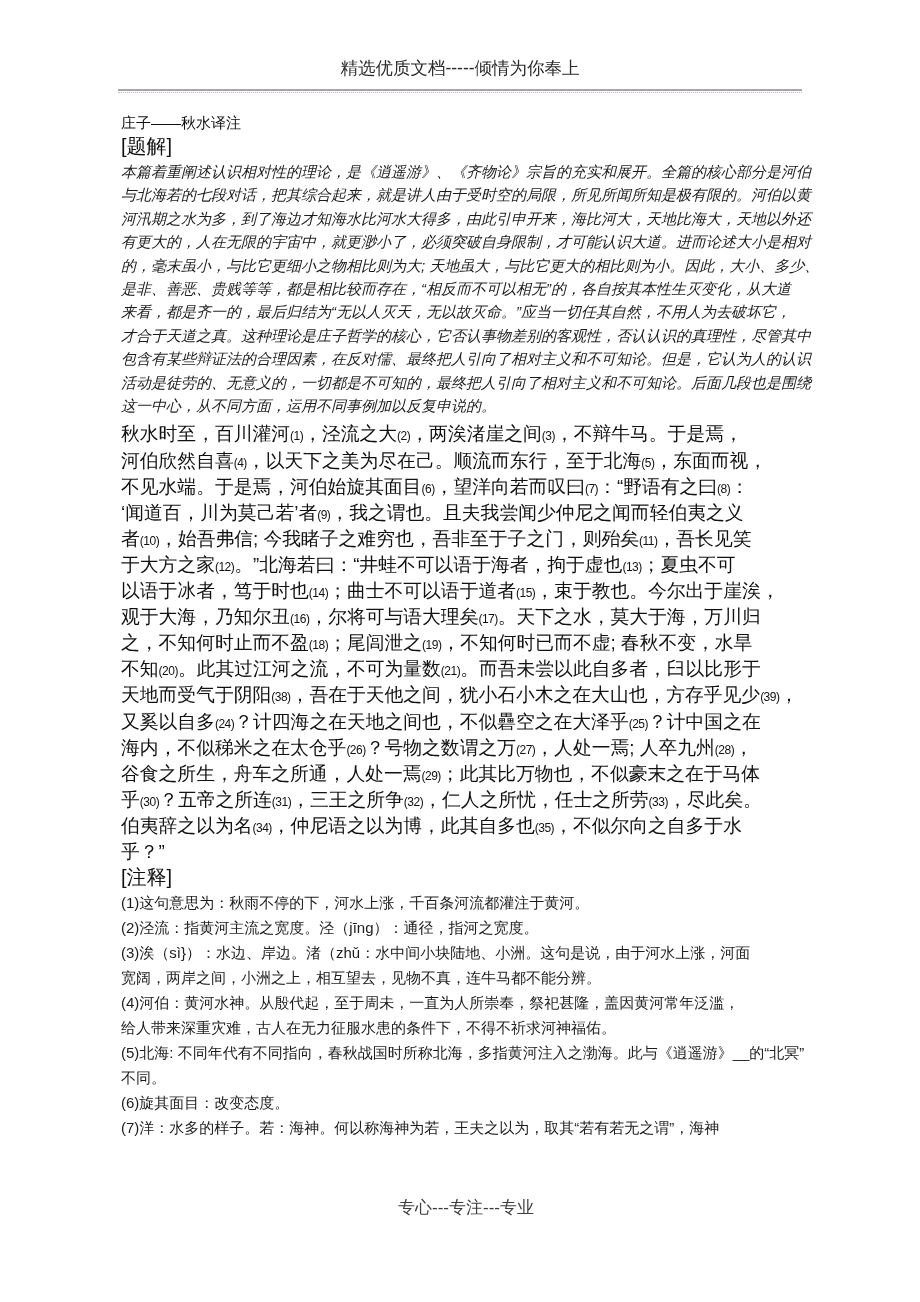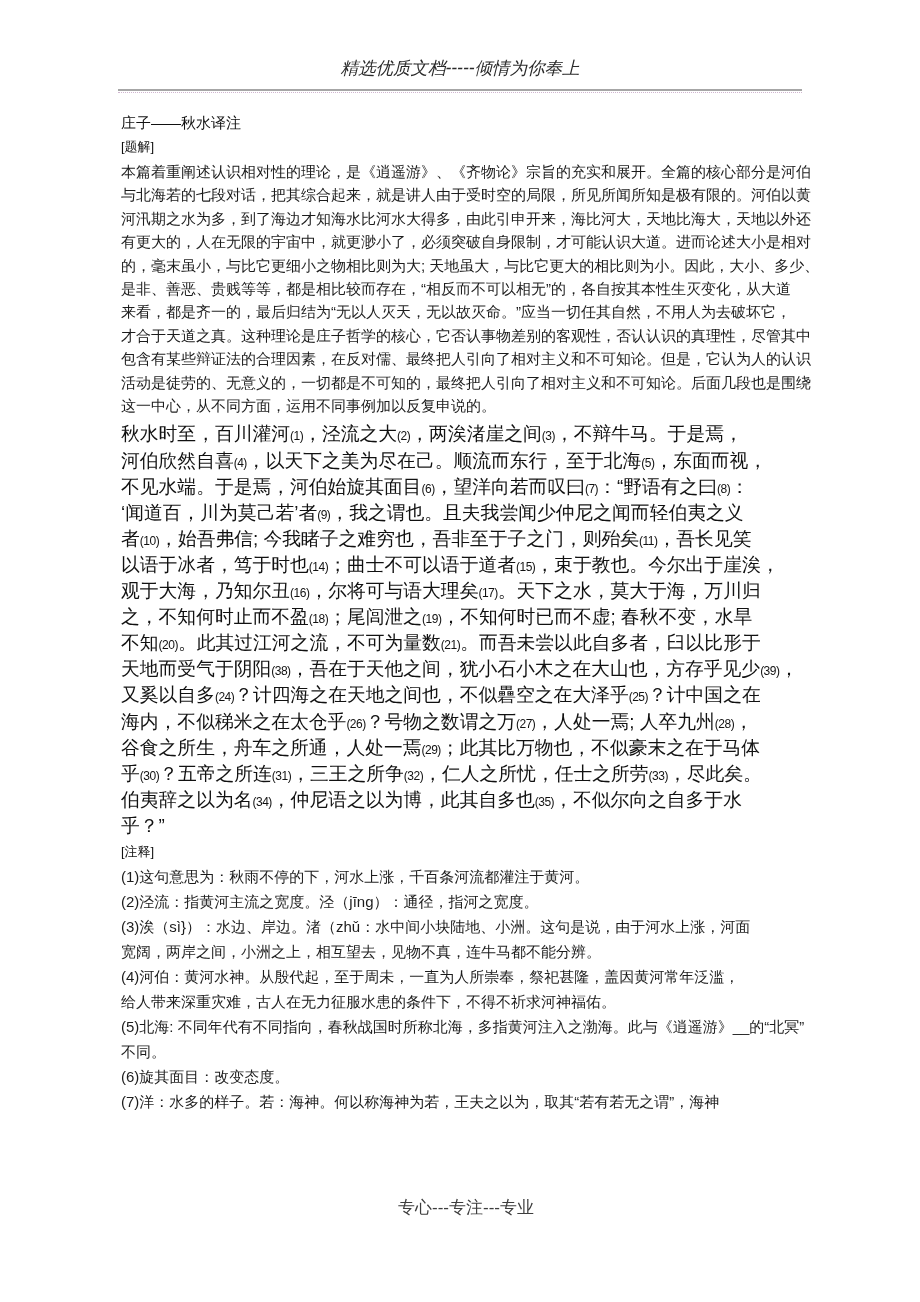--- a/index.html
+++ b/index.html
@@ -12,21 +12,20 @@
     overflow: hidden;
     font-family: "Liberation Sans", sans-serif;
     color: #1a1a1a;
   }
   .doc-header-text {
     padding-top: 56px;
     text-align: center;
     font-size: 17.5px;
     line-height: 24px;
     color: #2a2a2a;
-    font-style: italic;
   }
   .header-rule { margin: 9px 118px 0 118px; }
   .header-rule .rule-solid { height: 2px; background: #a6a6a6; }
   .header-rule .rule-dotted { margin-top: 1px; border-top: 1px dotted #d0b6d0; height: 0; }
   .doc-body { margin: 0 110px 0 121px; }
   .doc-title {
     margin: 20px 0 0 0;
     font-size: 15px;
     font-weight: normal;
     line-height: 20px;
@@ -34,30 +33,31 @@
   }
   .section-heading {
     margin: 27px 0 0 0;
     font-size: 16.5px;
     font-weight: normal;
     line-height: 20px;
     color: #111;
   }
   .block-label {
     margin-top: 4px;
-    font-size: 13px;
+    font-size: 20px;
     line-height: 19px;
     color: #111;
   }
   .tijie-block { margin-top: 4px; }
   .tijie-line {
     font-size: 15px;
     line-height: 23.4px;
     white-space: nowrap;
     color: #1c1c1c;
+    font-style: italic;
   }
   .main-block { margin-top: 5px; }
   .main-line {
     font-size: 18.8px;
     line-height: 24.1px;
     white-space: nowrap;
     color: #111;
   }
   .main-line .ref {
     font-size: 12px;
@@ -114,20 +114,21 @@
         <div class="tijie-line">活动是徒劳的、无意义的，一切都是不可知的，最终把人引向了相对主义和不可知论。后面几段也是围绕</div>
         <div class="tijie-line">这一中心，从不同方面，运用不同事例加以反复申说的。</div>
       </div>
 
     <div class="main-block" id="main-text">
         <div class="main-line">秋水时至，百川灌河<span class="ref">(1)</span>，泾流之大<span class="ref">(2)</span>，两涘渚崖之间<span class="ref">(3)</span>，不辩牛马。于是焉，</div>
         <div class="main-line">河伯欣然自喜<span class="ref">(4)</span>，以天下之美为尽在己。顺流而东行，至于北海<span class="ref">(5)</span>，东面而视，</div>
         <div class="main-line">不见水端。于是焉，河伯始旋其面目<span class="ref">(6)</span>，望洋向若而叹曰<span class="ref">(7)</span>：“野语有之曰<span class="ref">(8)</span>：</div>
         <div class="main-line">‘闻道百，川为莫己若’者<span class="ref">(9)</span>，我之谓也。且夫我尝闻少仲尼之闻而轻伯夷之义</div>
         <div class="main-line">者<span class="ref">(10)</span>，始吾弗信; 今我睹子之难穷也，吾非至于子之门，则殆矣<span class="ref">(11)</span>，吾长见笑</div>
+        <div class="main-line">于大方之家<span class="ref">(12)</span>。”北海若曰：“井蛙不可以语于海者，拘于虚也<span class="ref">(13)</span>；夏虫不可</div>
         <div class="main-line">以语于冰者，笃于时也<span class="ref">(14)</span>；曲士不可以语于道者<span class="ref">(15)</span>，束于教也。今尔出于崖涘，</div>
         <div class="main-line">观于大海，乃知尔丑<span class="ref">(16)</span>，尔将可与语大理矣<span class="ref">(17)</span>。天下之水，莫大于海，万川归</div>
         <div class="main-line">之，不知何时止而不盈<span class="ref">(18)</span>；尾闾泄之<span class="ref">(19)</span>，不知何时已而不虚; 春秋不变，水旱</div>
         <div class="main-line">不知<span class="ref">(20)</span>。此其过江河之流，不可为量数<span class="ref">(21)</span>。而吾未尝以此自多者，臼以比形于</div>
         <div class="main-line">天地而受气于阴阳<span class="ref">(38)</span>，吾在于天他之间，犹小石小木之在大山也，方存乎见少<span class="ref">(39)</span>，</div>
         <div class="main-line">又奚以自多<span class="ref">(24)</span>？计四海之在天地之间也，不似礨空之在大泽乎<span class="ref">(25)</span>？计中国之在</div>
         <div class="main-line">海内，不似稊米之在太仓乎<span class="ref">(26)</span>？号物之数谓之万<span class="ref">(27)</span>，人处一焉; 人卒九州<span class="ref">(28)</span>，</div>
         <div class="main-line">谷食之所生，舟车之所通，人处一焉<span class="ref">(29)</span>；此其比万物也，不似豪末之在于马体</div>
         <div class="main-line">乎<span class="ref">(30)</span>？五帝之所连<span class="ref">(31)</span>，三王之所争<span class="ref">(32)</span>，仁人之所忧，任士之所劳<span class="ref">(33)</span>，尽此矣。</div>
         <div class="main-line">伯夷辞之以为名<span class="ref">(34)</span>，仲尼语之以为博，此其自多也<span class="ref">(35)</span>，不似尔向之自多于水</div>

